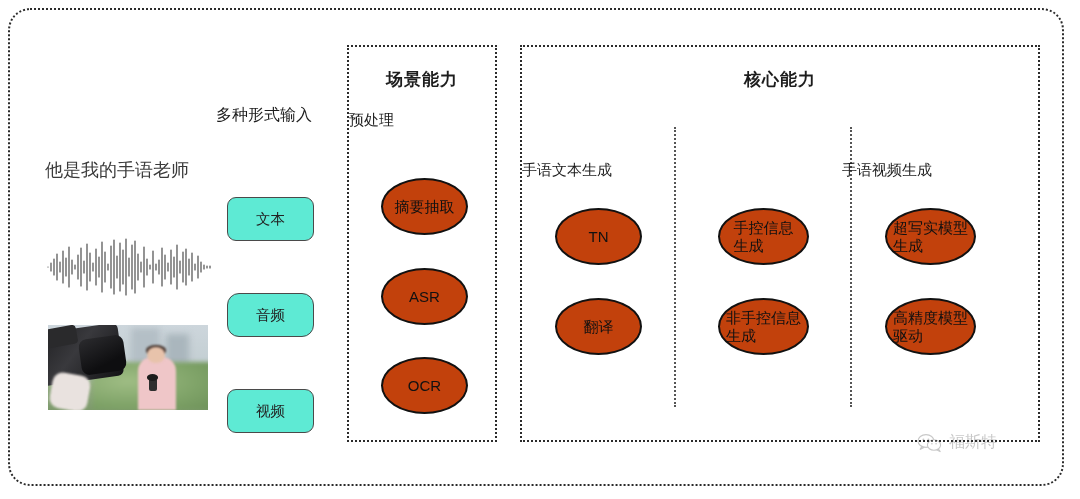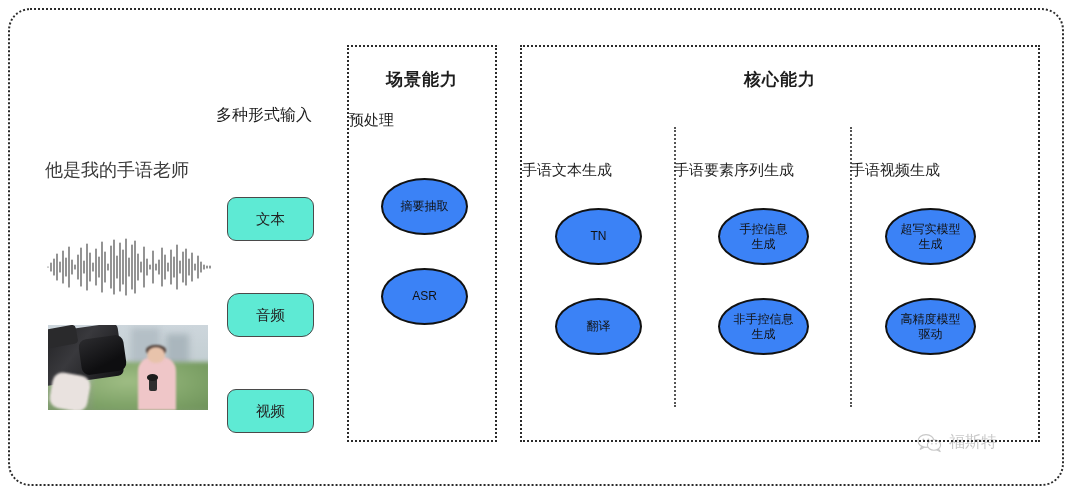--- a/index.html
+++ b/index.html
@@ -74,25 +74,24 @@
 
   
   .oval {
     position: absolute;
     box-sizing: border-box;
     border: 2px solid #111111;
     border-radius: 50%;
     display: flex;
     align-items: center;
     justify-content: center;
-    text-align: center;
-    font-size: 12px;
+    font-size: 15px;
     line-height: 1.18;
     color: #111111;
-    background: #3b82f6;
+    background: #c2410c;
     white-space: pre-line;
   }
 
   
   #multi-input-label {
     position: absolute;
     left: 216px;
     top: 105px;
     font-size: 16px;
     font-weight: normal;
@@ -315,39 +314,39 @@
     <div class="pill-btn" id="btn-video">视频</div>
   </div>
 
   <div class="group-box" id="scene-box">
     <div class="group-title" id="scene-title">场景能力</div>
 
     <div class="sub-header" style="left:0; top:64px; width:100%;">预处理</div>
 
     <div class="oval" style="left:32px; top:131px; width:87px; height:57px;">摘要抽取</div>
     <div class="oval" style="left:32px; top:221px; width:87px; height:57px;">ASR</div>
+    <div class="oval" style="left:32px; top:310px; width:87px; height:57px;">OCR</div>
   </div>
 
   <div class="group-box" id="core-box">
     <div class="group-title" id="core-title">核心能力</div>
 
     <div class="col-divider" id="divider-1"></div>
     <div class="col-divider" id="divider-2"></div>
 
     <div class="sub-header" style="left:0px; top:114px; width:152px;">手语文本生成</div>
     <div class="oval" style="left:33px; top:161px; width:87px; height:57px;">TN</div>
     <div class="oval" style="left:33px; top:251px; width:87px; height:57px;">翻译</div>
 
-    <div class="sub-header" style="left:152px; top:114px; width:176px;">手语要素序列生成</div>
     <div class="oval" style="left:196px; top:161px; width:91px; height:57px;">手控信息
 生成</div>
     <div class="oval" style="left:196px; top:251px; width:91px; height:57px;">非手控信息
 生成</div>
 
-    <div class="sub-header" style="left:328px; top:114px; width:192px;">手语视频生成</div>
+    <div class="sub-header" style="left:320px; top:114px; width:192px;">手语视频生成</div>
     <div class="oval" style="left:363px; top:161px; width:91px; height:57px;">超写实模型
 生成</div>
     <div class="oval" style="left:363px; top:251px; width:91px; height:57px;">高精度模型
 驱动</div>
   </div>
 
   <div id="watermark">
     <svg width="26" height="20" viewBox="0 0 26 20">
       <ellipse cx="9" cy="8" rx="8" ry="6.4" fill="none" stroke="#4a4a4a" stroke-width="1.1"></ellipse>
       <path d="M5 13.4 L3 16.6 L6.6 14.6 Z" fill="none" stroke="#4a4a4a" stroke-width="1.1"></path>

